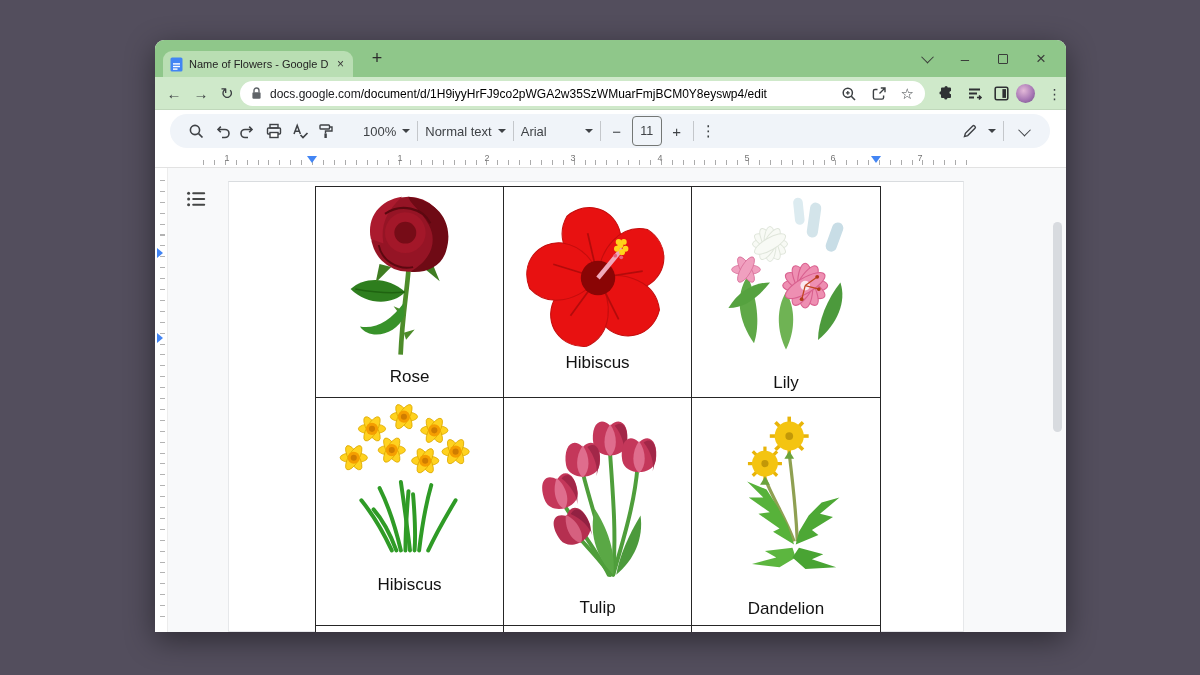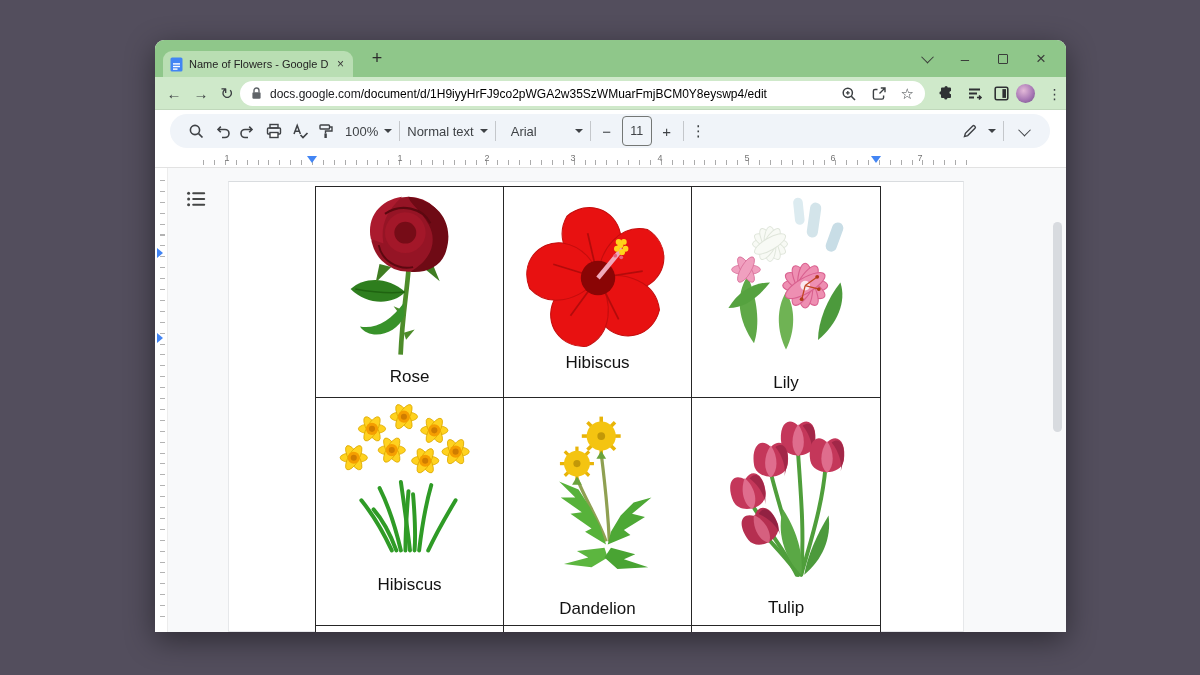--- a/index.html
+++ b/index.html
@@ -204,27 +204,27 @@
               <path d="M9.5 13 l2.5 2.5 L16.5 11" fill="none" stroke="#3f4246" stroke-width="1.7"></path>
             </svg>
         </span>
         <span class="tbi">
           <svg width="18" height="18" viewBox="0 0 18 18">
               <rect x="3" y="3" width="9.5" height="4" rx="0.8" fill="none" stroke="#3f4246" stroke-width="1.4"></rect>
               <path d="M12.5 5 h2.5 v4 h-6.5 v2.5" fill="none" stroke="#3f4246" stroke-width="1.4"></path>
               <rect x="7.4" y="11.5" width="2.4" height="4.5" fill="#3f4246"></rect>
             </svg>
         </span>
-        <span class="tbtxt" style="margin-left:6px;">100%</span>
+        <span class="tbtxt" style="margin-left:24px;">100%</span>
         <span class="caret"></span>
         <span class="vsep"></span>
         <span class="tbtxt">Normal text</span>
         <span class="caret"></span>
         <span class="vsep"></span>
-        <span class="tbtxt" style="width:58px;margin-left:8px;">Arial</span>
+        <span class="tbtxt" style="width:58px;">Arial</span>
         <span class="caret"></span>
         <span class="vsep"></span>
         <span class="pm">−</span>
         <span class="sizebox">11</span>
         <span class="pm">+</span>
         <span class="vsep"></span>
         <span class="kebab" style="font-size:15px;">⋮</span>
 
         <span class="bar-right">
           <span class="tbi">
@@ -454,20 +454,62 @@
                         <ellipse rx="9" ry="3.4" transform="rotate(60)"></ellipse>
                         <ellipse rx="9" ry="3.4" transform="rotate(120)"></ellipse>
                       </g>
                       <circle r="4" fill="#f59e00"></circle>
                       <circle r="2" fill="#cf7d00"></circle>
                     </g>
               </g>
             </svg>
               </div>
             <span class="flabel" style="bottom:30px;">Hibiscus</span>
+          </div>
+
+          <div class="cell">
+            <div class="img">
+                <svg width="152" height="196" viewBox="0 0 100 105">
+              <g stroke="#4f9e3b" stroke-width="2.6" fill="none" stroke-linecap="round">
+                <path d="M58 22 C60 50 62 75 60 101"></path>
+                <path d="M76 30 C74 55 66 80 60 101"></path>
+                <path d="M40 34 C46 58 54 80 58 101"></path>
+                <path d="M27 54 C37 70 50 86 57 101"></path>
+                <path d="M37 76 C45 85 53 93 58 101"></path>
+              </g>
+              <path d="M60 101 C48 89 44 72 48 58 C56 70 62 87 60 101Z" fill="#5aa845"></path>
+              <path d="M62 101 C74 91 80 77 78 62 C70 75 64 89 62 101Z" fill="#4c9a3c"></path>
+              <g transform="translate(58 15)">
+                <path d="M-11 0 C-13 -12 -7 -19 0 -12 C7 -19 13 -12 11 0 C9 10 -9 10 -11 0 Z" fill="#c4375a"></path>
+                <path d="M0 -13 C-5 -6 -5 4 0 8 C5 4 5 -6 0 -13 Z" fill="#df6d8d"></path>
+                <path d="M11 -1 C12 -10 9 -16 3 -12 C8 -6 10 2 9 7 Z" fill="#9e2646" opacity="0.9"></path>
+              </g>
+              <g transform="translate(77 26)">
+                <path d="M-11 0 C-13 -12 -7 -19 0 -12 C7 -19 13 -12 11 0 C9 10 -9 10 -11 0 Z" fill="#c4375a"></path>
+                <path d="M0 -13 C-5 -6 -5 4 0 8 C5 4 5 -6 0 -13 Z" fill="#df6d8d"></path>
+                <path d="M11 -1 C12 -10 9 -16 3 -12 C8 -6 10 2 9 7 Z" fill="#9e2646" opacity="0.9"></path>
+              </g>
+              <g transform="translate(40 29)">
+                <path d="M-11 0 C-13 -12 -7 -19 0 -12 C7 -19 13 -12 11 0 C9 10 -9 10 -11 0 Z" fill="#c4375a"></path>
+                <path d="M0 -13 C-5 -6 -5 4 0 8 C5 4 5 -6 0 -13 Z" fill="#df6d8d"></path>
+                <path d="M11 -1 C12 -10 9 -16 3 -12 C8 -6 10 2 9 7 Z" fill="#9e2646" opacity="0.9"></path>
+              </g>
+              <g transform="translate(26 50) rotate(-14)">
+                <path d="M-11 0 C-13 -12 -7 -19 0 -12 C7 -19 13 -12 11 0 C9 10 -9 10 -11 0 Z" fill="#c4375a"></path>
+                <path d="M0 -13 C-5 -6 -5 4 0 8 C5 4 5 -6 0 -13 Z" fill="#df6d8d"></path>
+                <path d="M11 -1 C12 -10 9 -16 3 -12 C8 -6 10 2 9 7 Z" fill="#9e2646" opacity="0.9"></path>
+              </g>
+              <g transform="translate(35 73) rotate(-28)">
+                <path d="M-11 0 C-13 -12 -7 -19 0 -12 C7 -19 13 -12 11 0 C9 10 -9 10 -11 0 Z" fill="#b52f50"></path>
+                <path d="M0 -13 C-5 -6 -5 4 0 8 C5 4 5 -6 0 -13 Z" fill="#d6607f"></path>
+                <path d="M11 -1 C12 -10 9 -16 3 -12 C8 -6 10 2 9 7 Z" fill="#8e2040" opacity="0.9"></path>
+              </g>
+            </svg>
+              </div>
+            <span class="flabel" style="bottom:7px;">Tulip</span>
           </div>
 
           <div class="cell">
             <div class="img">
                 <svg width="162" height="186" viewBox="0 0 100 100">
               <path d="M52 24 C54 40 56 56 57 78" stroke="#8fa052" stroke-width="2" fill="none"></path>
               <path d="M37 39 C42 52 50 64 55 78" stroke="#8fa052" stroke-width="2" fill="none"></path>
               <path d="M55 80 L42 72 L46 70 L33 61 L40 60 L27 51 L36 51 L26 41 L38 46 L45 57 L51 68 Z" fill="#57b23a"></path>
               <path d="M56 80 L70 74 L66 71 L79 63 L71 61 L83 51 L72 54 L64 62 L58 72 Z" fill="#4da835"></path>
               <path d="M54 82 L37 84 L44 88 L29 92 L46 94 L56 88 Z" fill="#5cb63f"></path>
@@ -500,62 +542,20 @@
                 <circle r="8" fill="#f4c411"></circle>
                     <circle r="2.2" fill="#a07c04" opacity="0.6"></circle>
               </g>
               <path d="M52 22 l-3 5 6 0 z" fill="#6aa33c"></path>
               <path d="M37 38 l-3 5 6 0 z" fill="#6aa33c"></path>
             </svg>
               </div>
             <span class="flabel" style="bottom:6px;">Dandelion</span>
           </div>
 
-          <div class="cell">
-            <div class="img">
-                <svg width="152" height="196" viewBox="0 0 100 105">
-              <g stroke="#4f9e3b" stroke-width="2.6" fill="none" stroke-linecap="round">
-                <path d="M58 22 C60 50 62 75 60 101"></path>
-                <path d="M76 30 C74 55 66 80 60 101"></path>
-                <path d="M40 34 C46 58 54 80 58 101"></path>
-                <path d="M27 54 C37 70 50 86 57 101"></path>
-                <path d="M37 76 C45 85 53 93 58 101"></path>
-              </g>
-              <path d="M60 101 C48 89 44 72 48 58 C56 70 62 87 60 101Z" fill="#5aa845"></path>
-              <path d="M62 101 C74 91 80 77 78 62 C70 75 64 89 62 101Z" fill="#4c9a3c"></path>
-              <g transform="translate(58 15)">
-                <path d="M-11 0 C-13 -12 -7 -19 0 -12 C7 -19 13 -12 11 0 C9 10 -9 10 -11 0 Z" fill="#c4375a"></path>
-                <path d="M0 -13 C-5 -6 -5 4 0 8 C5 4 5 -6 0 -13 Z" fill="#df6d8d"></path>
-                <path d="M11 -1 C12 -10 9 -16 3 -12 C8 -6 10 2 9 7 Z" fill="#9e2646" opacity="0.9"></path>
-              </g>
-              <g transform="translate(77 26)">
-                <path d="M-11 0 C-13 -12 -7 -19 0 -12 C7 -19 13 -12 11 0 C9 10 -9 10 -11 0 Z" fill="#c4375a"></path>
-                <path d="M0 -13 C-5 -6 -5 4 0 8 C5 4 5 -6 0 -13 Z" fill="#df6d8d"></path>
-                <path d="M11 -1 C12 -10 9 -16 3 -12 C8 -6 10 2 9 7 Z" fill="#9e2646" opacity="0.9"></path>
-              </g>
-              <g transform="translate(40 29)">
-                <path d="M-11 0 C-13 -12 -7 -19 0 -12 C7 -19 13 -12 11 0 C9 10 -9 10 -11 0 Z" fill="#c4375a"></path>
-                <path d="M0 -13 C-5 -6 -5 4 0 8 C5 4 5 -6 0 -13 Z" fill="#df6d8d"></path>
-                <path d="M11 -1 C12 -10 9 -16 3 -12 C8 -6 10 2 9 7 Z" fill="#9e2646" opacity="0.9"></path>
-              </g>
-              <g transform="translate(26 50) rotate(-14)">
-                <path d="M-11 0 C-13 -12 -7 -19 0 -12 C7 -19 13 -12 11 0 C9 10 -9 10 -11 0 Z" fill="#c4375a"></path>
-                <path d="M0 -13 C-5 -6 -5 4 0 8 C5 4 5 -6 0 -13 Z" fill="#df6d8d"></path>
-                <path d="M11 -1 C12 -10 9 -16 3 -12 C8 -6 10 2 9 7 Z" fill="#9e2646" opacity="0.9"></path>
-              </g>
-              <g transform="translate(35 73) rotate(-28)">
-                <path d="M-11 0 C-13 -12 -7 -19 0 -12 C7 -19 13 -12 11 0 C9 10 -9 10 -11 0 Z" fill="#b52f50"></path>
-                <path d="M0 -13 C-5 -6 -5 4 0 8 C5 4 5 -6 0 -13 Z" fill="#d6607f"></path>
-                <path d="M11 -1 C12 -10 9 -16 3 -12 C8 -6 10 2 9 7 Z" fill="#8e2040" opacity="0.9"></path>
-              </g>
-            </svg>
-              </div>
-            <span class="flabel" style="bottom:7px;">Tulip</span>
-          </div>
-
           <div class="cell sliver"></div>
           <div class="cell sliver"></div>
           <div class="cell sliver"></div>
         </div>
       </div>
 
       <div class="scroll-thumb"></div>
     </div>
 
   </div>

